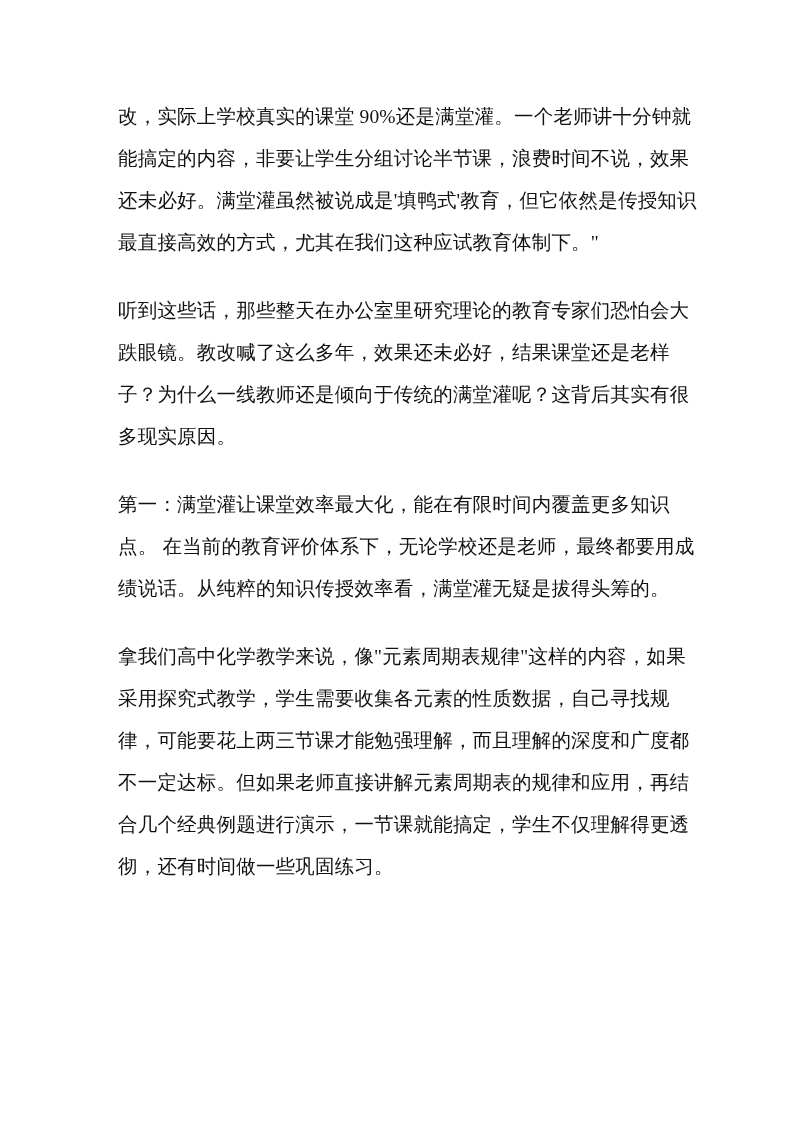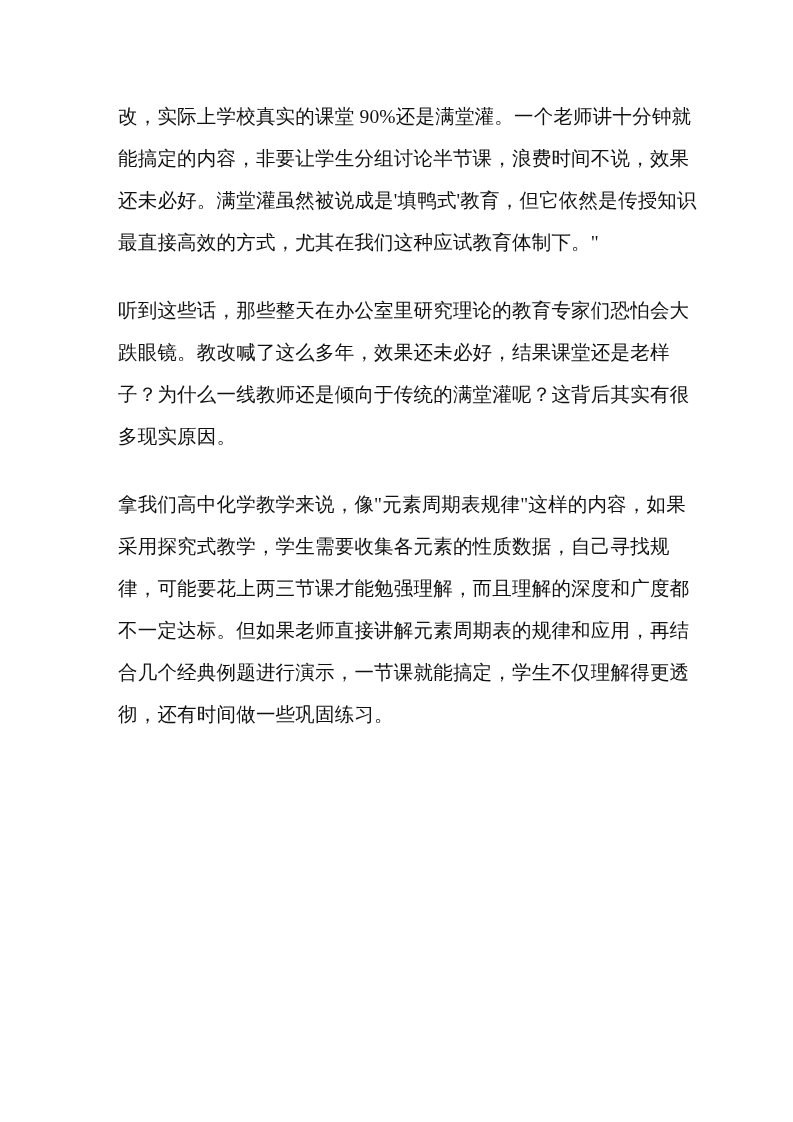--- a/index.html
+++ b/index.html
@@ -37,15 +37,16 @@
     margin-bottom: 0;
   }
 </style>
 </head>
 <body>
 
 <div class="page">
   <div class="doc-body">
     <p class="para">改，实际上学校真实的课堂 90%还是满堂灌。一个老师讲十分钟就能搞定的内容，非要让学生分组讨论半节课，浪费时间不说，效果还未必好。满堂灌虽然被说成是'填鸭式'教育，但它依然是传授知识最直接高效的方式，尤其在我们这种应试教育体制下。"</p>
     <p class="para">听到这些话，那些整天在办公室里研究理论的教育专家们恐怕会大跌眼镜。教改喊了这么多年，效果还未必好，结果课堂还是老样子？为什么一线教师还是倾向于传统的满堂灌呢？这背后其实有很多现实原因。</p>
+    <p class="para">第一：满堂灌让课堂效率最大化，能在有限时间内覆盖更多知识点。 在当前的教育评价体系下，无论学校还是老师，最终都要用成绩说话。从纯粹的知识传授效率看，满堂灌无疑是拔得头筹的。</p>
     <p class="para">拿我们高中化学教学来说，像"元素周期表规律"这样的内容，如果采用探究式教学，学生需要收集各元素的性质数据，自己寻找规律，可能要花上两三节课才能勉强理解，而且理解的深度和广度都不一定达标。但如果老师直接讲解元素周期表的规律和应用，再结合几个经典例题进行演示，一节课就能搞定，学生不仅理解得更透彻，还有时间做一些巩固练习。</p>
   </div>
 </div>
 
 </body></html>

